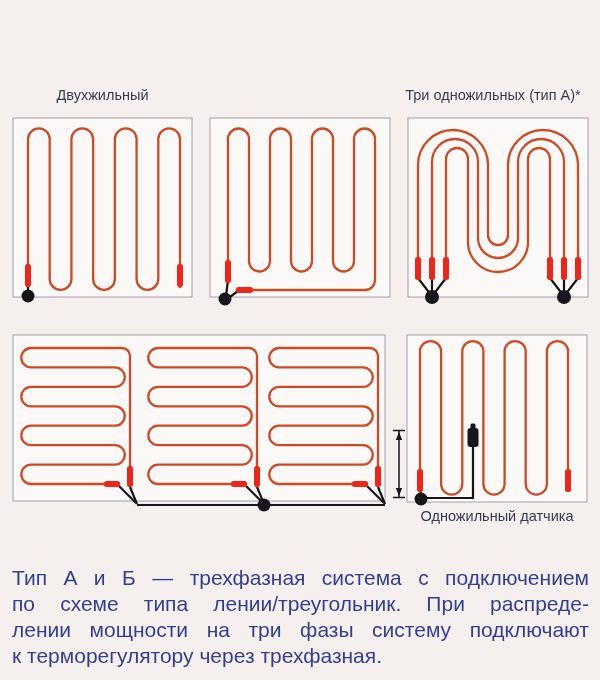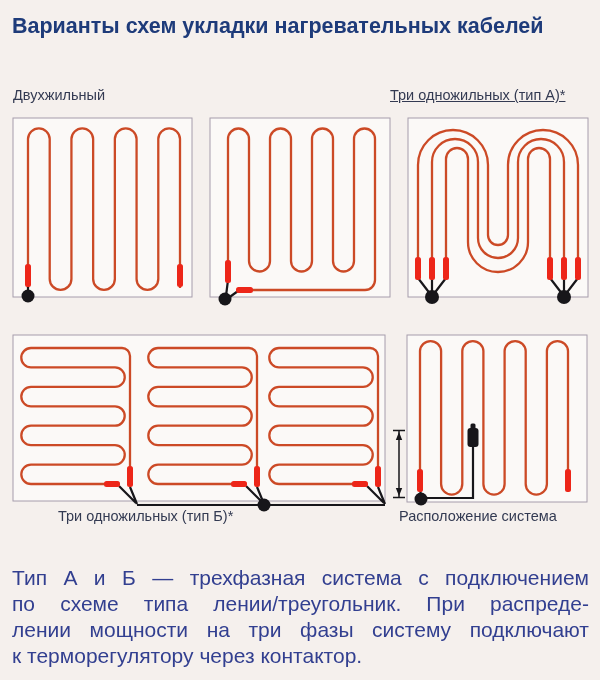--- a/index.html
+++ b/index.html
@@ -5,24 +5,24 @@
   :root{
     --page-bg:#f5f0ed; --box-fill:#fbf9f7; --box-border:#a69cac;
     --cable:#cc4a26; --sleeve:#ed2619; --connector:#17161a;
     --title-text:#1e3b7a; --label-text:#333a52; --body-text:#323f90;
   }
   html,body{margin:0;padding:0;}
   .page{position:relative;width:600px;height:680px;background:var(--page-bg);
         overflow:hidden;font-family:"Liberation Sans",sans-serif;}
   .title{position:absolute;left:12px;top:13px;width:545px;margin:0;
          font-size:21.5px;line-height:27px;font-weight:bold;color:var(--title-text);}
-  .dlabel{position:absolute;font-size:14.5px;color:var(--label-text);text-align:left;}
+  .dlabel{position:absolute;font-size:14.5px;color:var(--label-text);text-align:center;}
   #lbl-1{left:13px;top:87px;width:179px;}
   #lbl-2{left:210px;top:87px;width:180px;}
-  #lbl-3{left:390px;top:87px;width:206px;text-decoration:underline;}
+  #lbl-3{left:390px;top:87px;width:206px;}
   #lbl-4{left:58px;top:508px;width:274px;}
   #lbl-5{left:399px;top:508px;width:196px;}
   svg.canvas{position:absolute;left:0;top:0;}
   .box{fill:var(--box-fill);stroke:var(--box-border);stroke-width:1;}
   .cable{fill:none;stroke:var(--cable);stroke-width:2.3;}
   .sleeve{fill:var(--sleeve);stroke:none;}
   .blk{fill:none;stroke:var(--connector);stroke-width:2.2;}
   .dot{fill:var(--connector);stroke:none;}
   .sensor{fill:var(--connector);stroke:none;}
   .dim{fill:none;stroke:var(--connector);stroke-width:1.5;}
@@ -30,26 +30,24 @@
   .desc{position:absolute;left:12px;top:565px;width:577px;color:var(--body-text);
         font-size:21px;line-height:26px;}
   .desc-line{text-align:justify;text-align-last:justify;}
   .desc-line.last{text-align:justify;text-align-last:left;}
 </style>
 </head>
 <body>
 
 <div class="page">
 
-  <h1 class="title">Варианты схем укладки нагревательных кабелей</h1>
 
   <div class="dlabel" id="lbl-1">Двухжильный</div>
   <div class="dlabel" id="lbl-3">Три одножильных (тип А)*</div>
-  <div class="dlabel" id="lbl-4">Три одножильных (тип Б)*</div>
-  <div class="dlabel" id="lbl-5">Расположение система</div>
+  <div class="dlabel" id="lbl-5">Одножильный датчика</div>
 
   <svg class="canvas" width="600" height="680" viewBox="0 0 600 680">
 
     <g>
       <rect class="box" x="13" y="118" width="179" height="179"></rect>
       <path class="cable" d="
         M 28 288 L 28 139 A 10.86 10.86 0 0 1 49.71 139
         L 49.71 279 A 10.86 10.86 0 0 0 71.43 279
         L 71.43 139 A 10.86 10.86 0 0 1 93.14 139
         L 93.14 279 A 10.86 10.86 0 0 0 114.86 279
@@ -153,16 +151,16 @@
         <polygon class="dimhead" points="399,432 395.8,440 402.2,440"></polygon>
         <polygon class="dimhead" points="399,496 395.8,488 402.2,488"></polygon>
       </g>
     </g>
   </svg>
 
   <div class="desc">
     <div class="desc-line">Тип А и Б — трехфазная система с подключением</div>
     <div class="desc-line">по схеме типа лении/треугольник. При распреде-</div>
     <div class="desc-line">лении мощности на три фазы систему подключают</div>
-    <div class="desc-line last">к терморегулятору через контактор.</div>
+    <div class="desc-line last">к терморегулятору через трехфазная.</div>
   </div>
 
 </div>
 
 </body></html>

